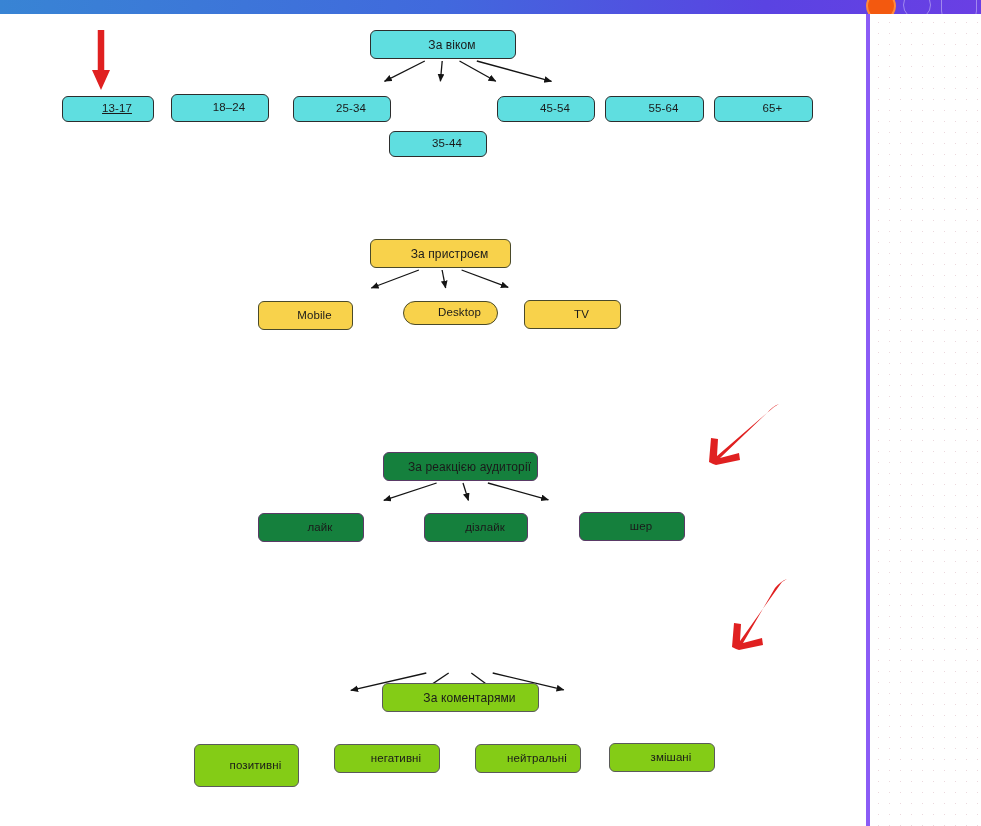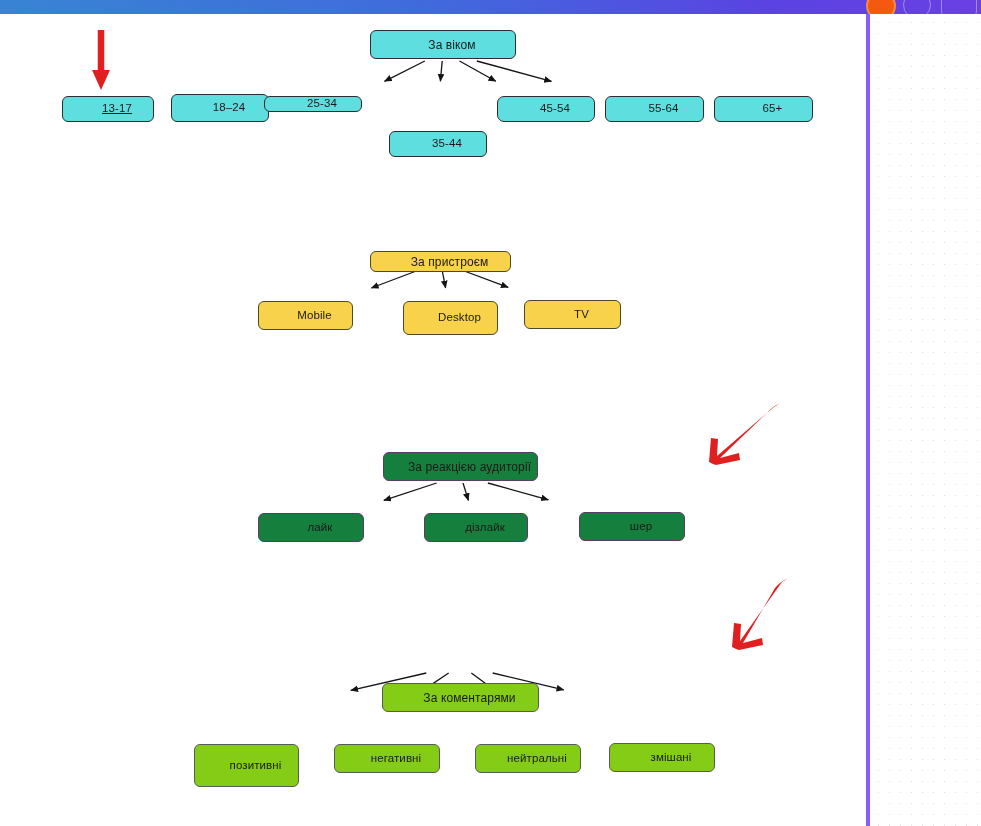--- a/index.html
+++ b/index.html
@@ -151,42 +151,42 @@
   <div id="node-layer">
       <div class="node cyan parent" style="left: 370px; top: 16px; width: 146px; height: 29px;">
         <span>За віком</span>
       </div>
       <div class="node cyan" style="left: 62px; top: 82px; width: 92px; height: 26px; text-decoration: underline;">
         <span>13-17</span>
       </div>
       <div class="node cyan" style="left: 171px; top: 80px; width: 98px; height: 28px;">
         <span>18–24</span>
       </div>
-      <div class="node cyan" style="left: 264px; top: 82px; width: 98px; height: 16px;">
+      <div class="node cyan" style="left: 293px; top: 82px; width: 98px; height: 26px;">
         <span>25-34</span>
       </div>
       <div class="node cyan" style="left: 389px; top: 82px; width: 98px; height: 26px; margin-top: 35px;">
         <span>35-44</span>
       </div>
       <div class="node cyan" style="left: 497px; top: 82px; width: 98px; height: 26px; border-radius: 7px;">
         <span>45-54</span>
       </div>
       <div class="node cyan" style="left: 605px; top: 82px; width: 99px; height: 26px;">
         <span>55-64</span>
       </div>
       <div class="node cyan" style="left: 714px; top: 82px; width: 99px; height: 26px;">
         <span>65+</span>
       </div>
-      <div class="node yellow parent" style="left: 370px; top: 225px; width: 141px; height: 21px; margin-top: 12px;">
+      <div class="node yellow parent" style="left: 370px; top: 225px; width: 141px; height: 29px;">
         <span>За пристроєм</span>
       </div>
       <div class="node yellow" style="left: 258px; top: 287px; width: 95px; height: 29px;">
         <span>Mobile</span>
       </div>
-      <div class="node yellow" style="left: 403px; top: 287px; width: 95px; height: 34px;">
+      <div class="node yellow" style="left: 403px; top: 287px; width: 95px; height: 24px; border-radius: 12px;">
         <span>Desktop</span>
       </div>
       <div class="node yellow" style="left: 524px; top: 286px; width: 97px; height: 29px;">
         <span>TV</span>
       </div>
       <div class="node purple parent" style="left: 383px; top: 438px; width: 155px; height: 29px;">
         <span>За реакцією аудиторії</span>
       </div>
       <div class="node purple" style="left: 258px; top: 499px; width: 106px; height: 29px;">
         <span>лайк</span>

